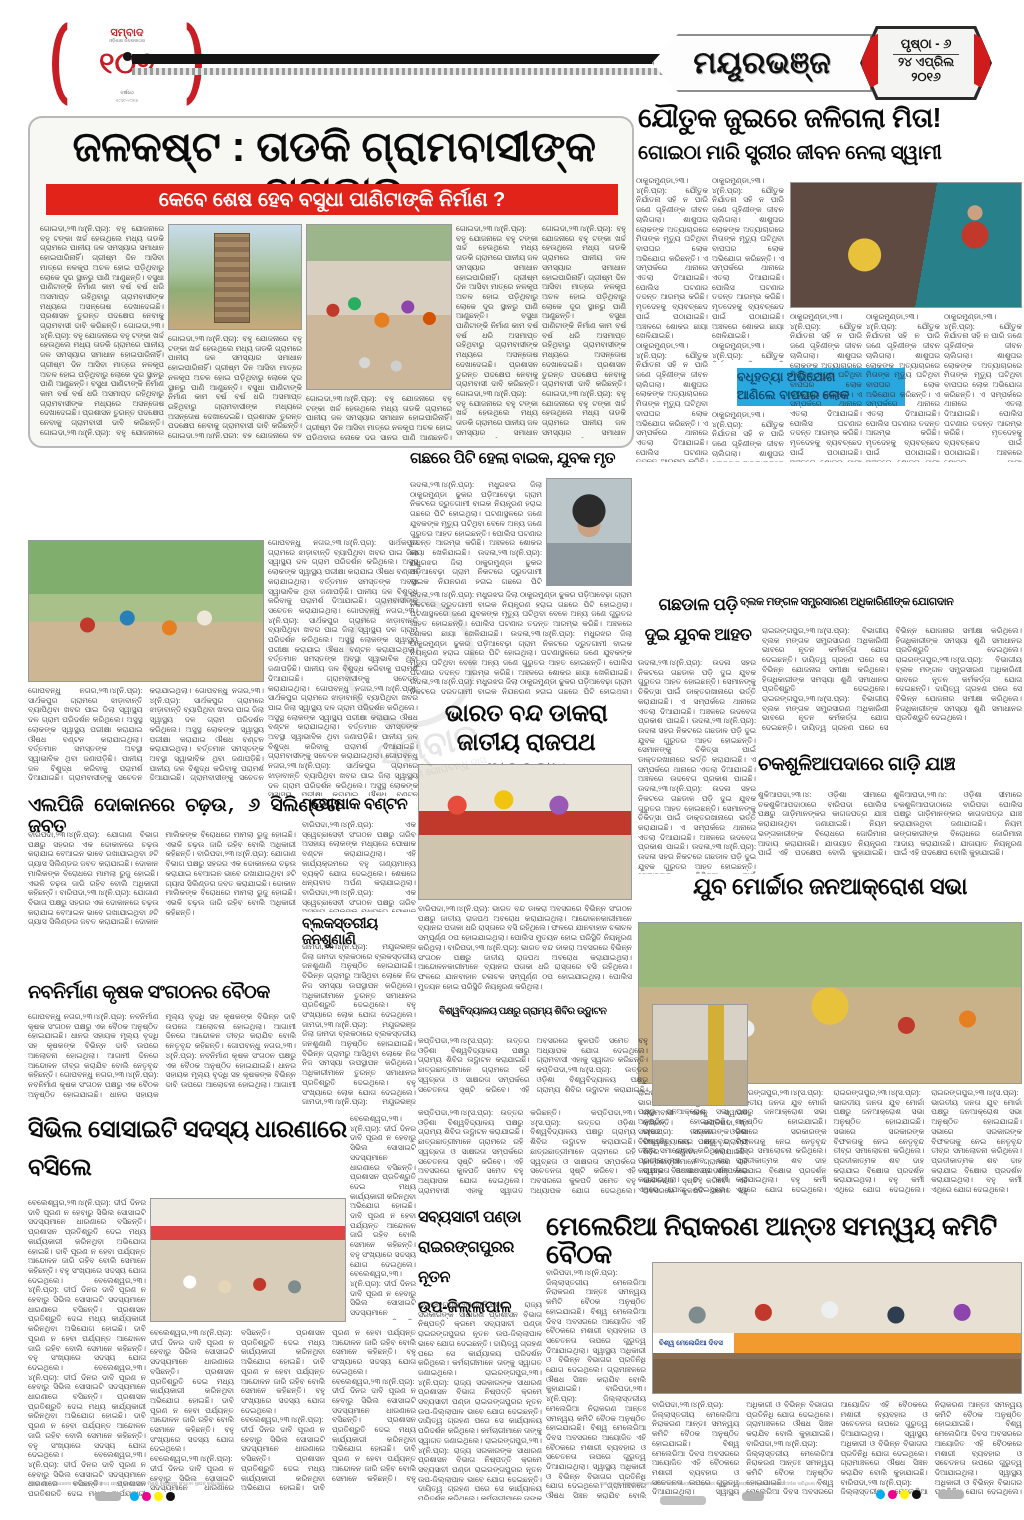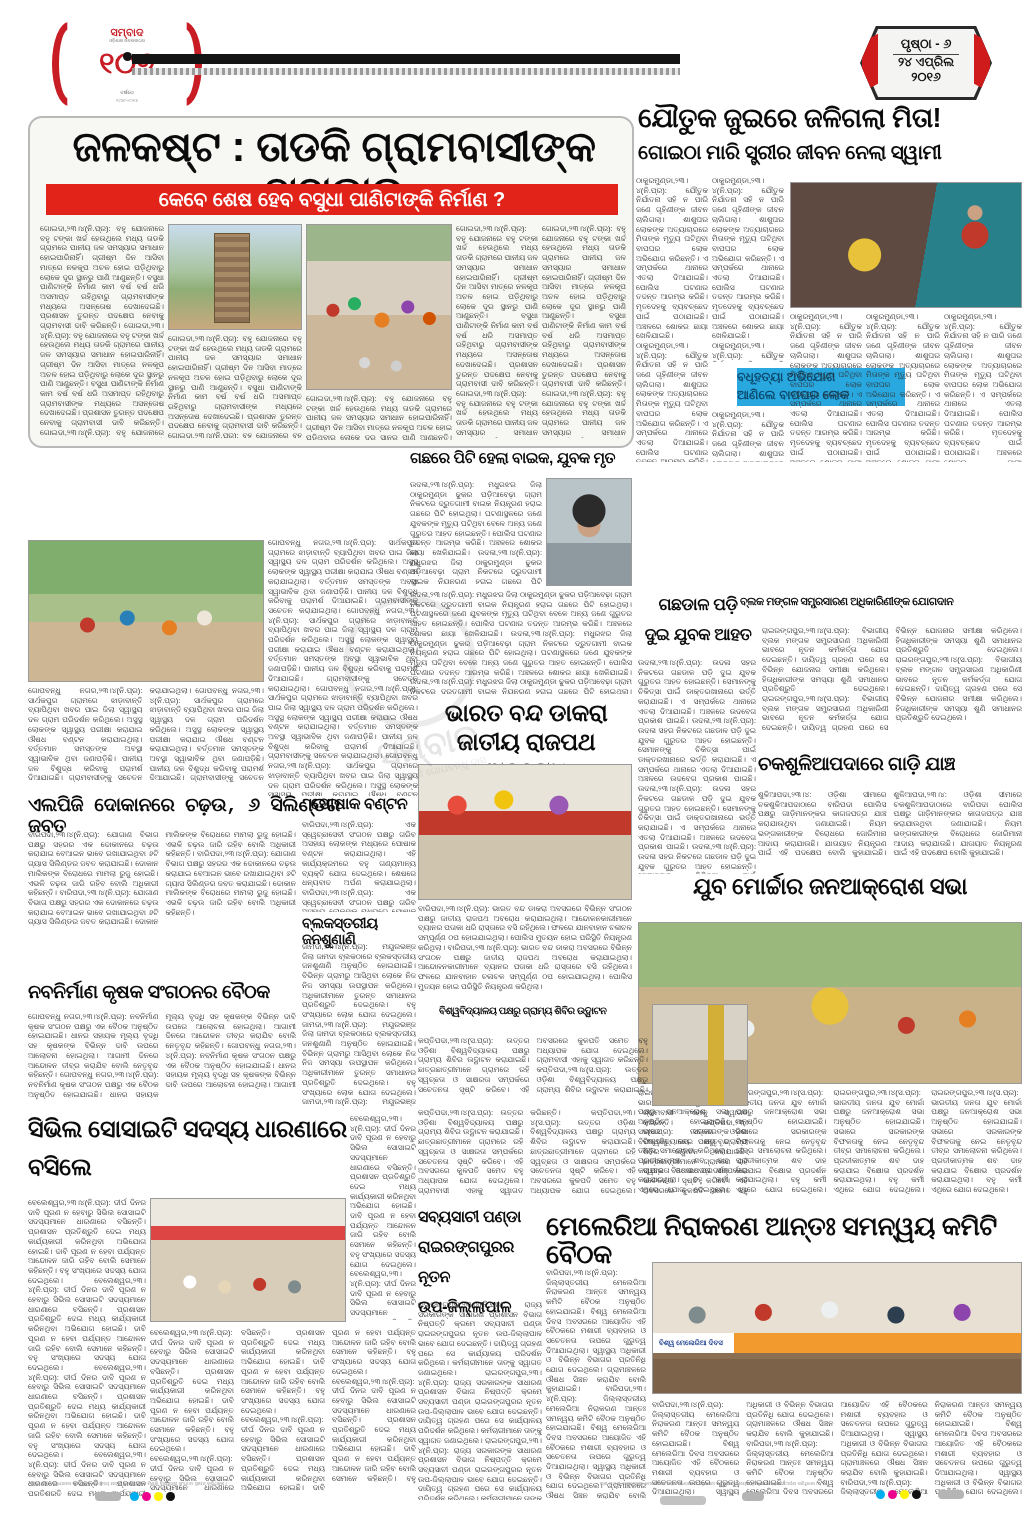--- a/index.html
+++ b/index.html
@@ -69,20 +69,23 @@
     <div class="par parR"></div>
     <div class="l1">ସମ୍ବାଦ</div>
     <div class="l2">ଓଡ଼ିଶାର ଖବରକାଗଜ</div>
     <div class="num">୧୦୬</div>
     <div class="dot"></div>
     <div class="l3">ବର୍ଷରେ</div>
     <div class="l4">୧୯୬୯-୨୦୧୬</div>
   </div>
   <div id="rule-black"></div>
   <div id="rule-gray"></div>
+  <div id="banner">
+    <span>ମୟୂରଭଞ୍ଜ</span>
+  </div>
   <div id="hexbox">
     <div class="inner">
       <span class="hex-page">ପୃଷ୍ଠା - ୬</span>
       <div class="hex-date">୨୪ ଏପ୍ରିଲ</div>
       <div class="hex-date">୨୦୧୬</div>
     </div>
     <div class="capL"></div>
     <div class="capR"></div>
   </div>
 

